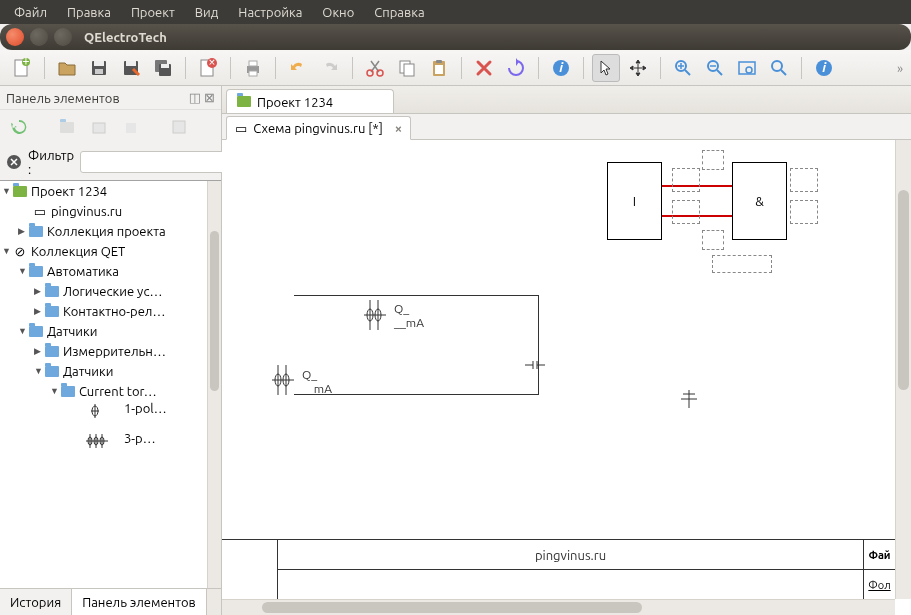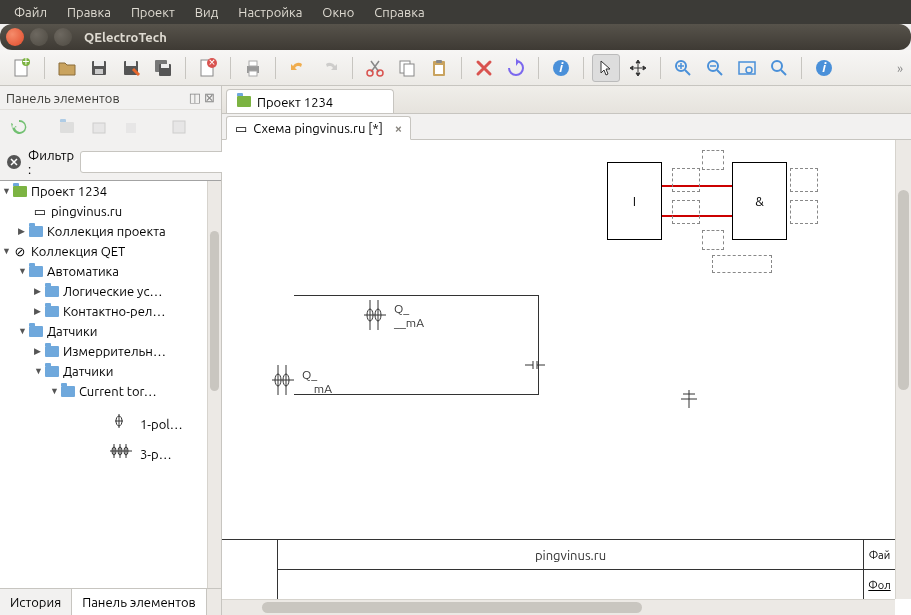--- a/index.html
+++ b/index.html
@@ -19,38 +19,38 @@
 .panel-head { display: flex; align-items: center; justify-content: space-between; padding: 4px 6px; border-bottom: 1px solid #e2e0dc; }
 .panel-head .ttl { font-weight: normal; color: #3c3b37; }
 .panel-mini { display: flex; gap: 6px; padding: 4px 6px; align-items: center; }
 .panel-mini .mini { width: 26px; height: 26px; display: flex; align-items: center; justify-content: center; opacity: .85; }
 .filter-row { display: flex; align-items: center; gap: 6px; padding: 4px 6px; border-bottom: 1px solid #a3a3a3; }
 .filter-row input { flex: 1; height: 22px; border: 1px solid #c7c5c0; border-radius: 3px; padding: 0 4px; background: #fff; }
 .tree { flex: 1; overflow-y: auto; overflow-x: hidden; background: #fff; position: relative; }
 .tree-row { display: flex; align-items: center; height: 20px; padding-left: 4px; white-space: nowrap; overflow: hidden; text-overflow: ellipsis; cursor: default; }
 .tree-row .arrow { width: 10px; font-size: 9px; color: #555; }
 .tree-row .ic { width: 16px; height: 16px; margin-right: 3px; display: inline-flex; align-items: center; justify-content: center; }
-.leaf { display: flex; align-items: flex-end; height: 30px; padding-left: 104px; gap: 0; }
+.leaf { display: flex; align-items: flex-start; height: 30px; padding-left: 80px; gap: 8px; }
 .leaf .sym { width: 36px; height: 20px; display: flex; align-items: center; justify-content: center; }
 .leaf.selected { background: #e9682c; color: #fff; }
 .panel-tabs { display: flex; border-top: 1px solid #c7c5c0; background: #ece9e5; }
 .panel-tabs .ptab { padding: 6px 10px; border-right: 1px solid #c7c5c0; background: #f2f1f0; }
 .panel-tabs .ptab.active { background: #fff; }
 .main { flex: 1; display: flex; flex-direction: column; background: #f2f1f0; position: relative; }
 .doc-tabs { display: flex; align-items: flex-end; height: 28px; background: linear-gradient(#f0eeea,#e6e3dd); border-bottom: 1px solid #c7c5c0; padding-left: 4px; }
 .doc-tab { background: #fff; border: 1px solid #c7c5c0; border-bottom: none; border-radius: 4px 4px 0 0; padding: 4px 60px 4px 10px; display: flex; align-items: center; gap: 6px; height: 24px; }
 .sub-tabs { display: flex; align-items: flex-end; height: 26px; background: #f2f1f0; padding-left: 4px; border-bottom: 1px solid #c7c5c0; }
 .sub-tab { background: #fff; border: 1px solid #c7c5c0; border-bottom: 1px solid #fff; border-radius: 3px 3px 0 0; padding: 3px 8px; display: flex; align-items: center; gap: 6px; height: 24px; margin-bottom: -1px; }
 .sub-tab .x { color: #8a8781; margin-left: 6px; font-weight: bold; }
 .canvas-wrap { flex: 1; position: relative; overflow: hidden; background: #fff; }
 .canvas { position: absolute; inset: 0 16px 16px 0; background-image: radial-gradient(#bdbdbd 0.6px, transparent 0.6px); background-size: 8px 8px; background-position: 0 0; }
 .block-title { position: absolute; left: 0; right: 0; bottom: 0; height: 60px; border-top: 1px solid #333; background: #fff; }
 .block-title .col1 { position: absolute; left: 0; top: 0; bottom: 0; width: 56px; border-right: 1px solid #333; }
 .block-title .mid { position: absolute; left: 56px; right: 32px; top: 0; height: 30px; border-bottom: 1px solid #333; display: flex; align-items: center; justify-content: center; color: #333; }
-.block-title .r1 { position: absolute; right: 0; top: 0; width: 32px; height: 30px; border-left: 1px solid #333; border-bottom: 1px solid #333; display: flex; align-items: center; justify-content: center; font-size: 11px; }
+.block-title .r1 { position: absolute; right: 0; top: 0; width: 32px; height: 30px; border-left: 1px solid #333; border-bottom: 1px solid #333; display: flex; align-items: center; justify-content: center; font-size: 11px; font-weight: bold; }
 .block-title .r2 { position: absolute; right: 0; top: 30px; width: 32px; height: 30px; border-left: 1px solid #333; display: flex; align-items: center; justify-content: center; font-size: 11px; text-decoration: underline; }
 .scroll-v { position: absolute; top: 0; right: 0; bottom: 16px; width: 16px; background: #ece9e5; border-left: 1px solid #d6d3cd; }
 .scroll-h { position: absolute; left: 0; right: 16px; bottom: 0; height: 16px; background: #ece9e5; border-top: 1px solid #d6d3cd; }
 .gate { position: absolute; border: 1.5px solid #000; background: #fff; display: flex; align-items: center; justify-content: center; font-size: 20px; }
 .dashed-box { position: absolute; border: 1px dashed #888; }
 .redline { position: absolute; background: #c00; height: 1.5px; }
 .component-label { position: absolute; font-size: 12px; color: #333; }
 svg { display: block; }
 .folder-icon { width: 14px; height: 11px; background: #6fa8dc; border-radius: 1px; position: relative; }
 .folder-icon::before { content: ''; position: absolute; top: -3px; left: 0; width: 6px; height: 3px; background: #6fa8dc; border-radius: 1px 1px 0 0; }

